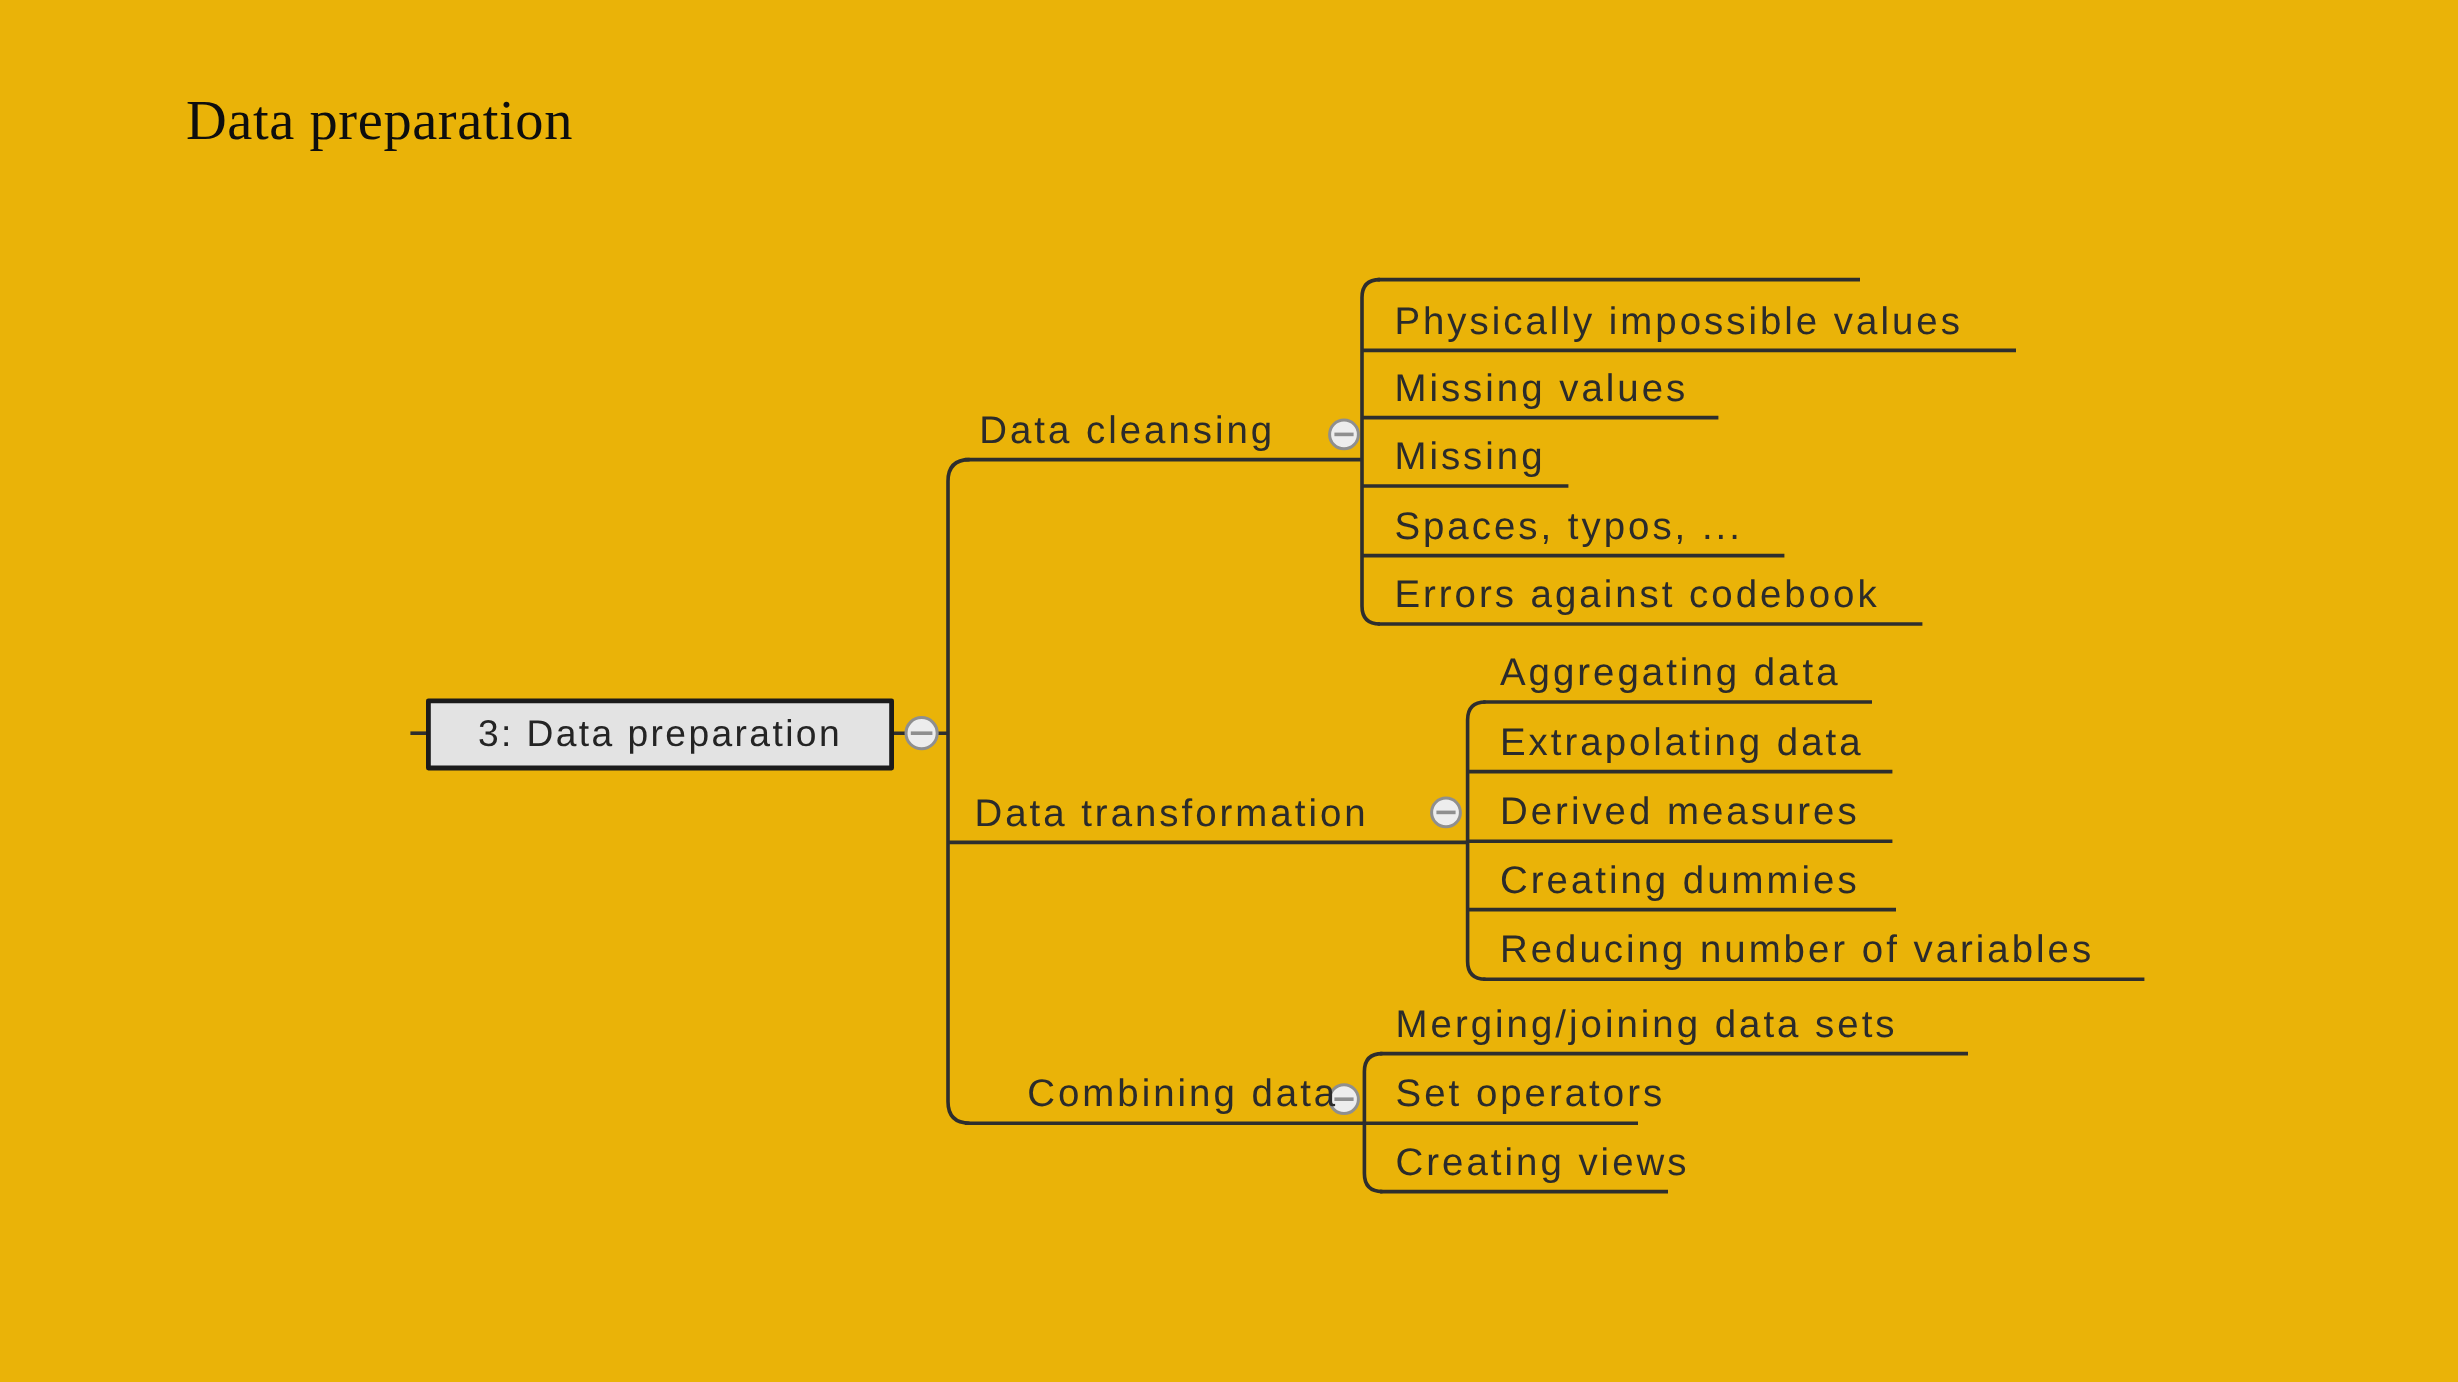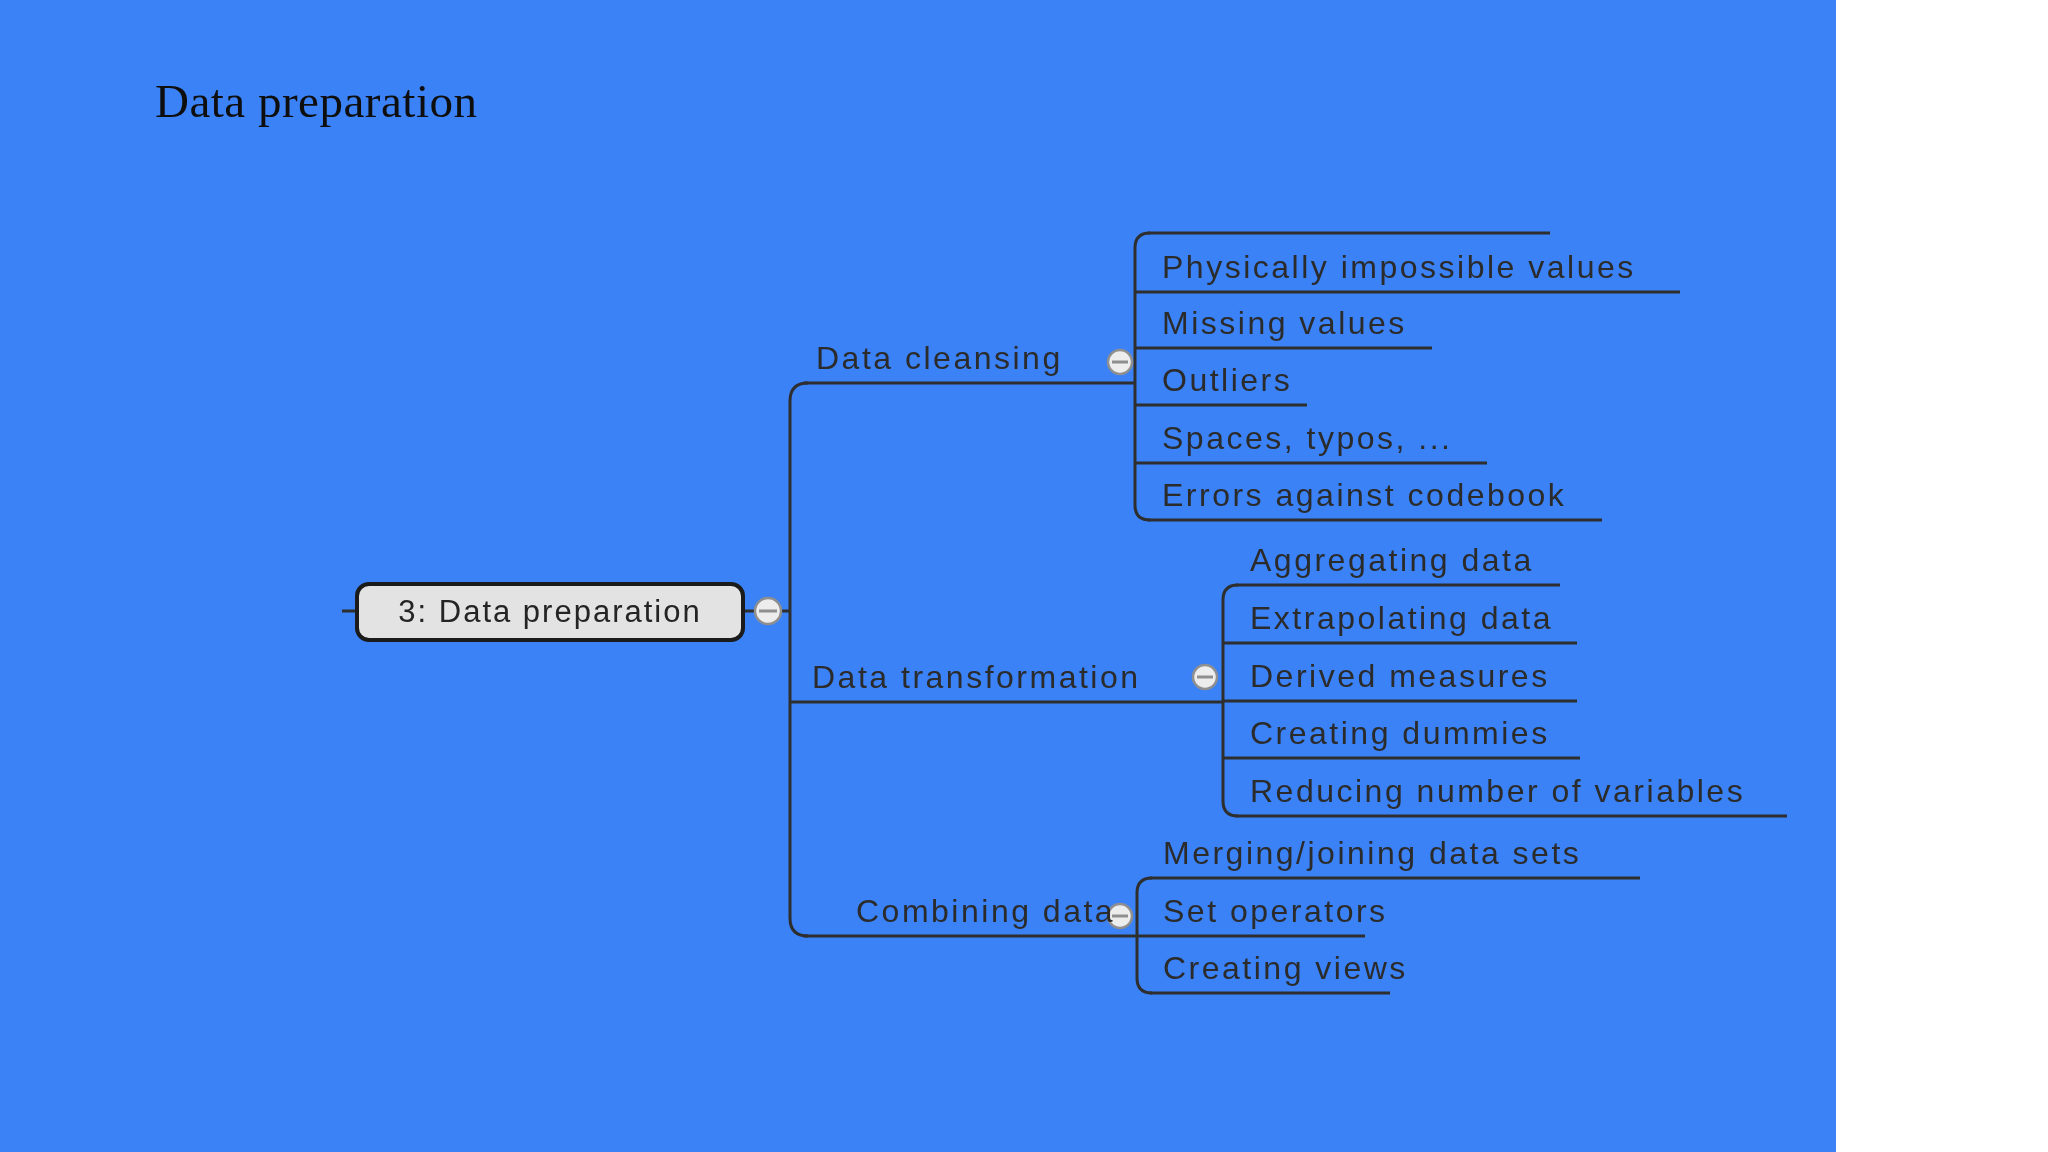--- a/index.html
+++ b/index.html
@@ -1,20 +1,20 @@
 <!DOCTYPE html>
 <html><head>
 <meta charset="utf-8">
 <style>
   html, body { margin: 0; padding: 0; background: #ffffff; }
   .stage {
     position: relative;
-    width: 1836px;
+    width: 2048px;
     height: 1152px;
-    background: #3b82f6;
+    background: #eab308;
     font-family: "Liberation Sans", sans-serif;
     overflow: hidden;
   }
   .slide-title {
     position: absolute;
     left: 155px;
     top: 74px;
     font-family: "Liberation Serif", serif;
     font-size: 47px;
     color: #0e0e0e;
@@ -30,21 +30,21 @@
     white-space: nowrap;
   }
   .root-node {
     position: absolute;
     left: 355px;
     top: 582px;
     width: 390px;
     height: 60px;
     background: #e3e3e3;
     border: 4px solid #1b1b1b;
-    border-radius: 14px;
+    border-radius: 2px;
     box-sizing: border-box;
     display: flex;
     align-items: center;
     justify-content: center;
     font-size: 31px;
     color: #242424;
     letter-spacing: 2px;
     white-space: nowrap;
   }
   svg.wires { position: absolute; left: 0; top: 0; }
@@ -112,21 +112,21 @@
   <div class="root-node">
     <span>3: Data preparation</span>
   </div>
 
   <div class="map-label" style="left:816px; top:341px;">Data cleansing</div>
   <div class="map-label" style="left:812px; top:660px;">Data transformation</div>
   <div class="map-label" style="left:818px; top:894px;margin-left:38px;">Combining data</div>
 
   <div class="map-label" style="left:1162px; top:250px;">Physically impossible values</div>
   <div class="map-label" style="left:1162px; top:306px;">Missing values</div>
-  <div class="map-label" style="left:1162px; top:363px;">Outliers</div>
+  <div class="map-label" style="left:1162px; top:363px;">Missing</div>
   <div class="map-label" style="left:1162px; top:478px;">Errors against codebook</div>
   <div class="map-label" style="left:1162px; top:421px;">Spaces, typos, ...</div>
 
   <div class="map-label" style="left:1250px; top:543px;">Aggregating data</div>
   <div class="map-label" style="left:1250px; top:601px;">Extrapolating data</div>
   <div class="map-label" style="left:1250px; top:659px;">Derived measures</div>
   <div class="map-label" style="left:1250px; top:716px;">Creating dummies</div>
   <div class="map-label" style="left:1250px; top:774px;">Reducing number of variables</div>
 
   <div class="map-label" style="left:1163px; top:836px;">Merging/joining data sets</div>

